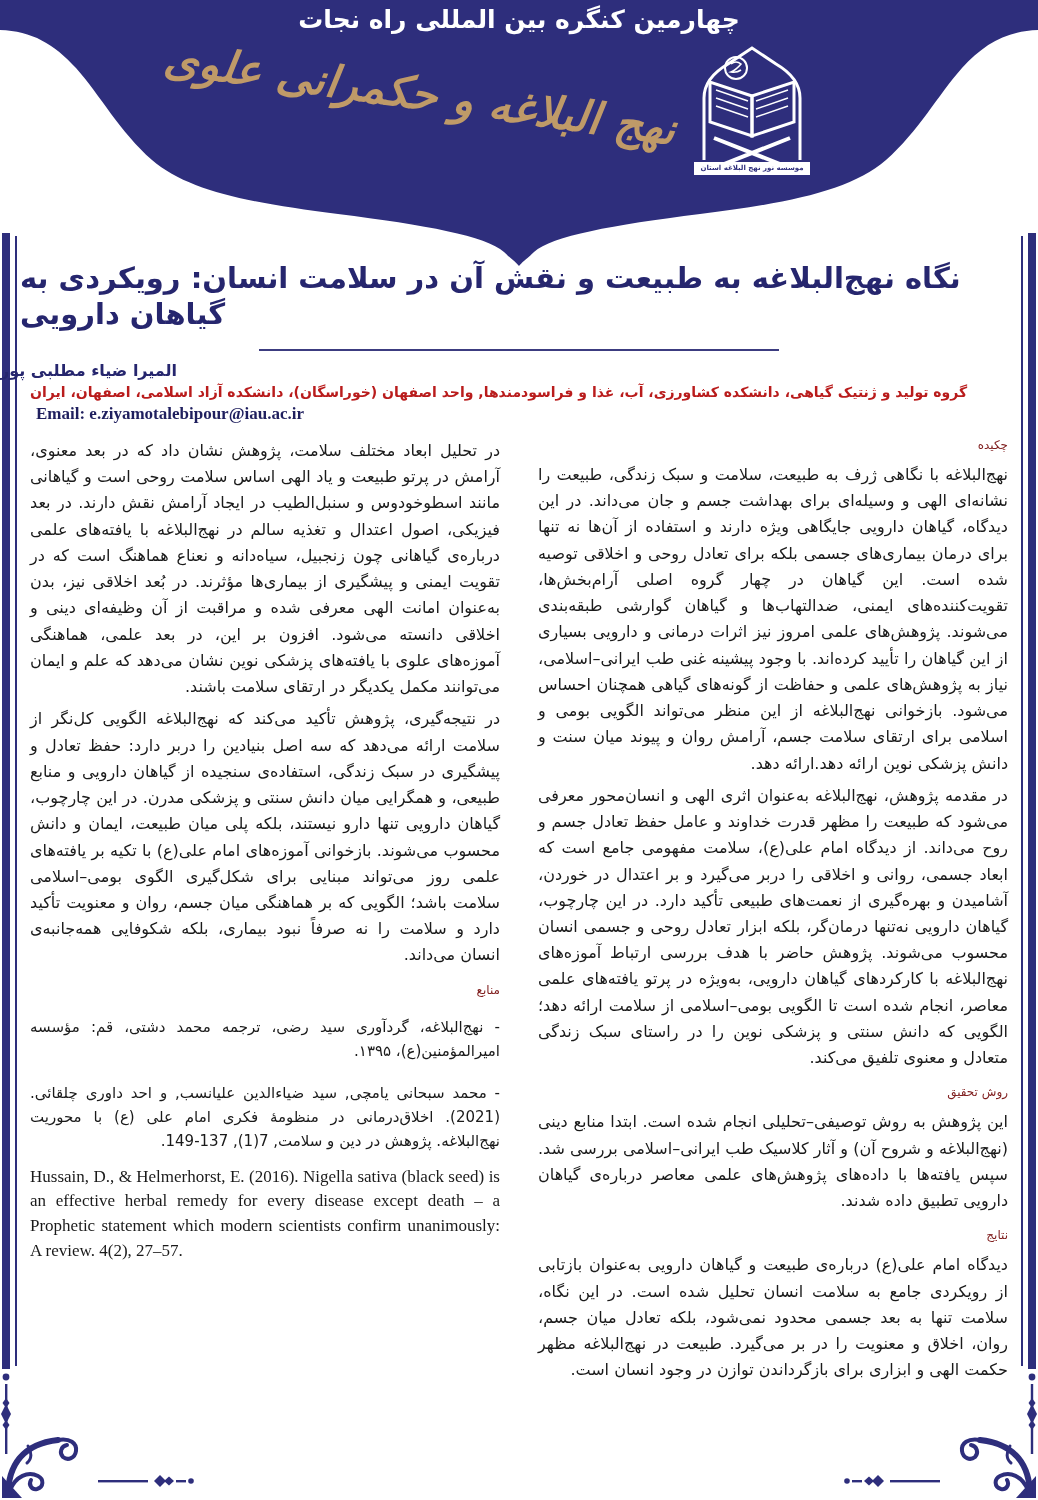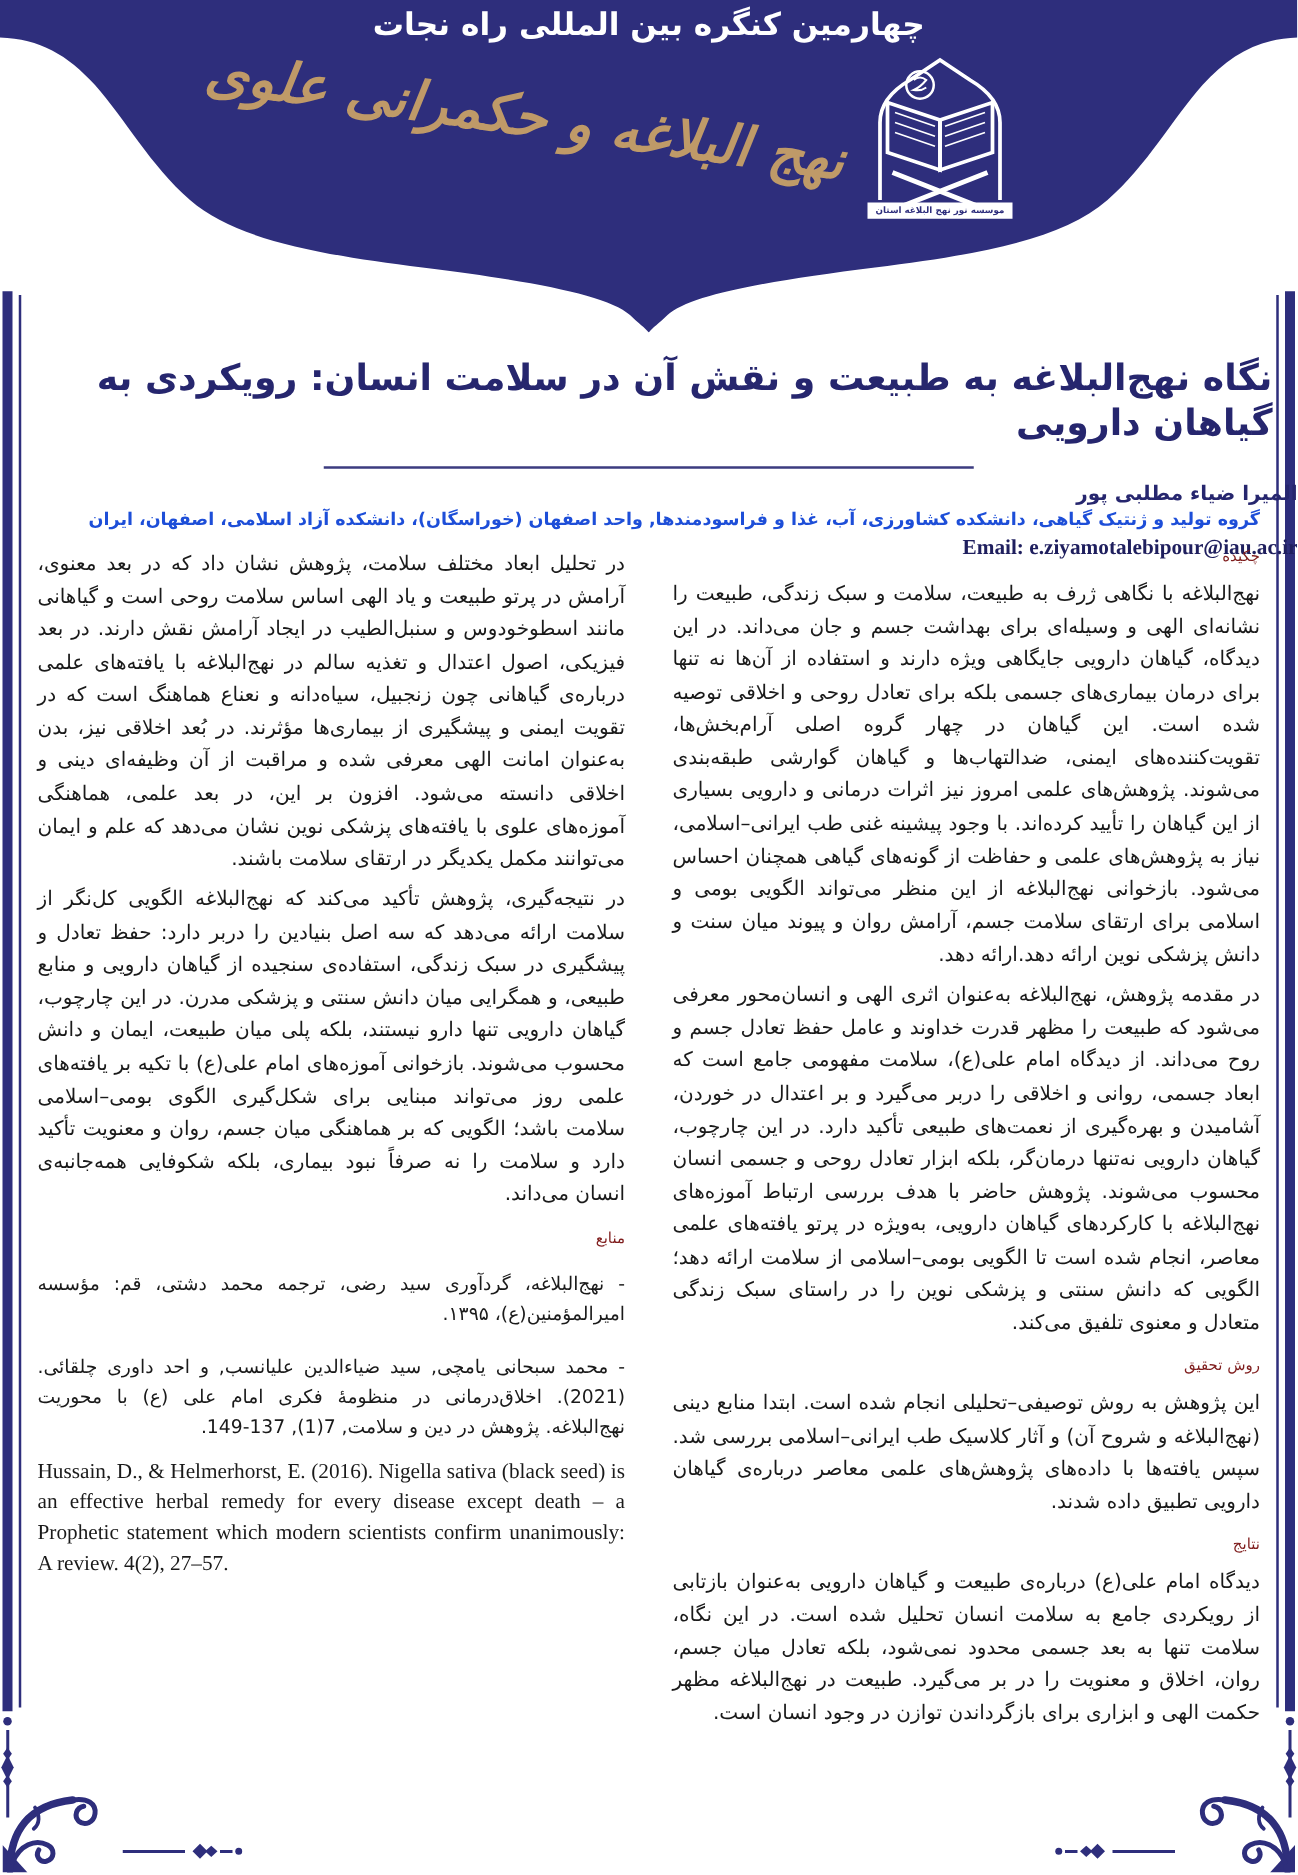--- a/index.html
+++ b/index.html
@@ -44,31 +44,32 @@
   .edge-orn{position:absolute;width:22px;height:88px;}
   .edge-orn.l{left:0px;top:1372px;}
   .edge-orn.r{right:0px;top:1372px;}
   .corner{position:absolute;width:92px;height:66px;}
   .corner.l{left:2px;bottom:2px;}
   .corner.r{right:2px;bottom:2px;transform:scaleX(-1);}
   .hdiv{position:absolute;width:96px;height:14px;}
   .hdiv.l{left:98px;bottom:12px;}
   .hdiv.r{right:98px;bottom:12px;transform:scaleX(-1);}
   
-  .titleblock{position:absolute;top:284px;left:0;width:100%;text-align:right;}
+  .titleblock{position:absolute;top:260px;left:0;width:100%;text-align:left;}
   .paper-title{
     direction:rtl;color:#26266e;font-weight:bold;
     font-size:29px;line-height:1.25;margin:0 20px;
   }
   .title-sep{width:520px;height:2px;background:#3c3c80;margin:16px auto 10px auto;}
   .author{direction:rtl;color:#26266e;font-weight:bold;font-size:16px;margin:2px 0;}
-  .affiliation{direction:rtl;color:#1d4ed8;font-weight:bold;font-size:14px;margin:4px 30px;}
+  .affiliation{direction:rtl;color:#b91c1c;font-weight:bold;font-size:14px;margin:4px 30px;}
   .email{
     direction:ltr;color:#1f1f5e;font-weight:bold;font-size:17px;margin-top:3px;
     font-family:"Liberation Serif","DejaVu Serif",serif;
+    padding-left:36px;
   }
   
   .columns{
     position:absolute;top:438px;left:30px;right:30px;
     display:flex;direction:rtl;gap:38px;
   }
   .col{flex:1;min-width:0;}
   .sec-h{
     direction:rtl;color:#7f1d1d;font-weight:normal;font-size:12px;
     margin:14px 0 10px 0;

